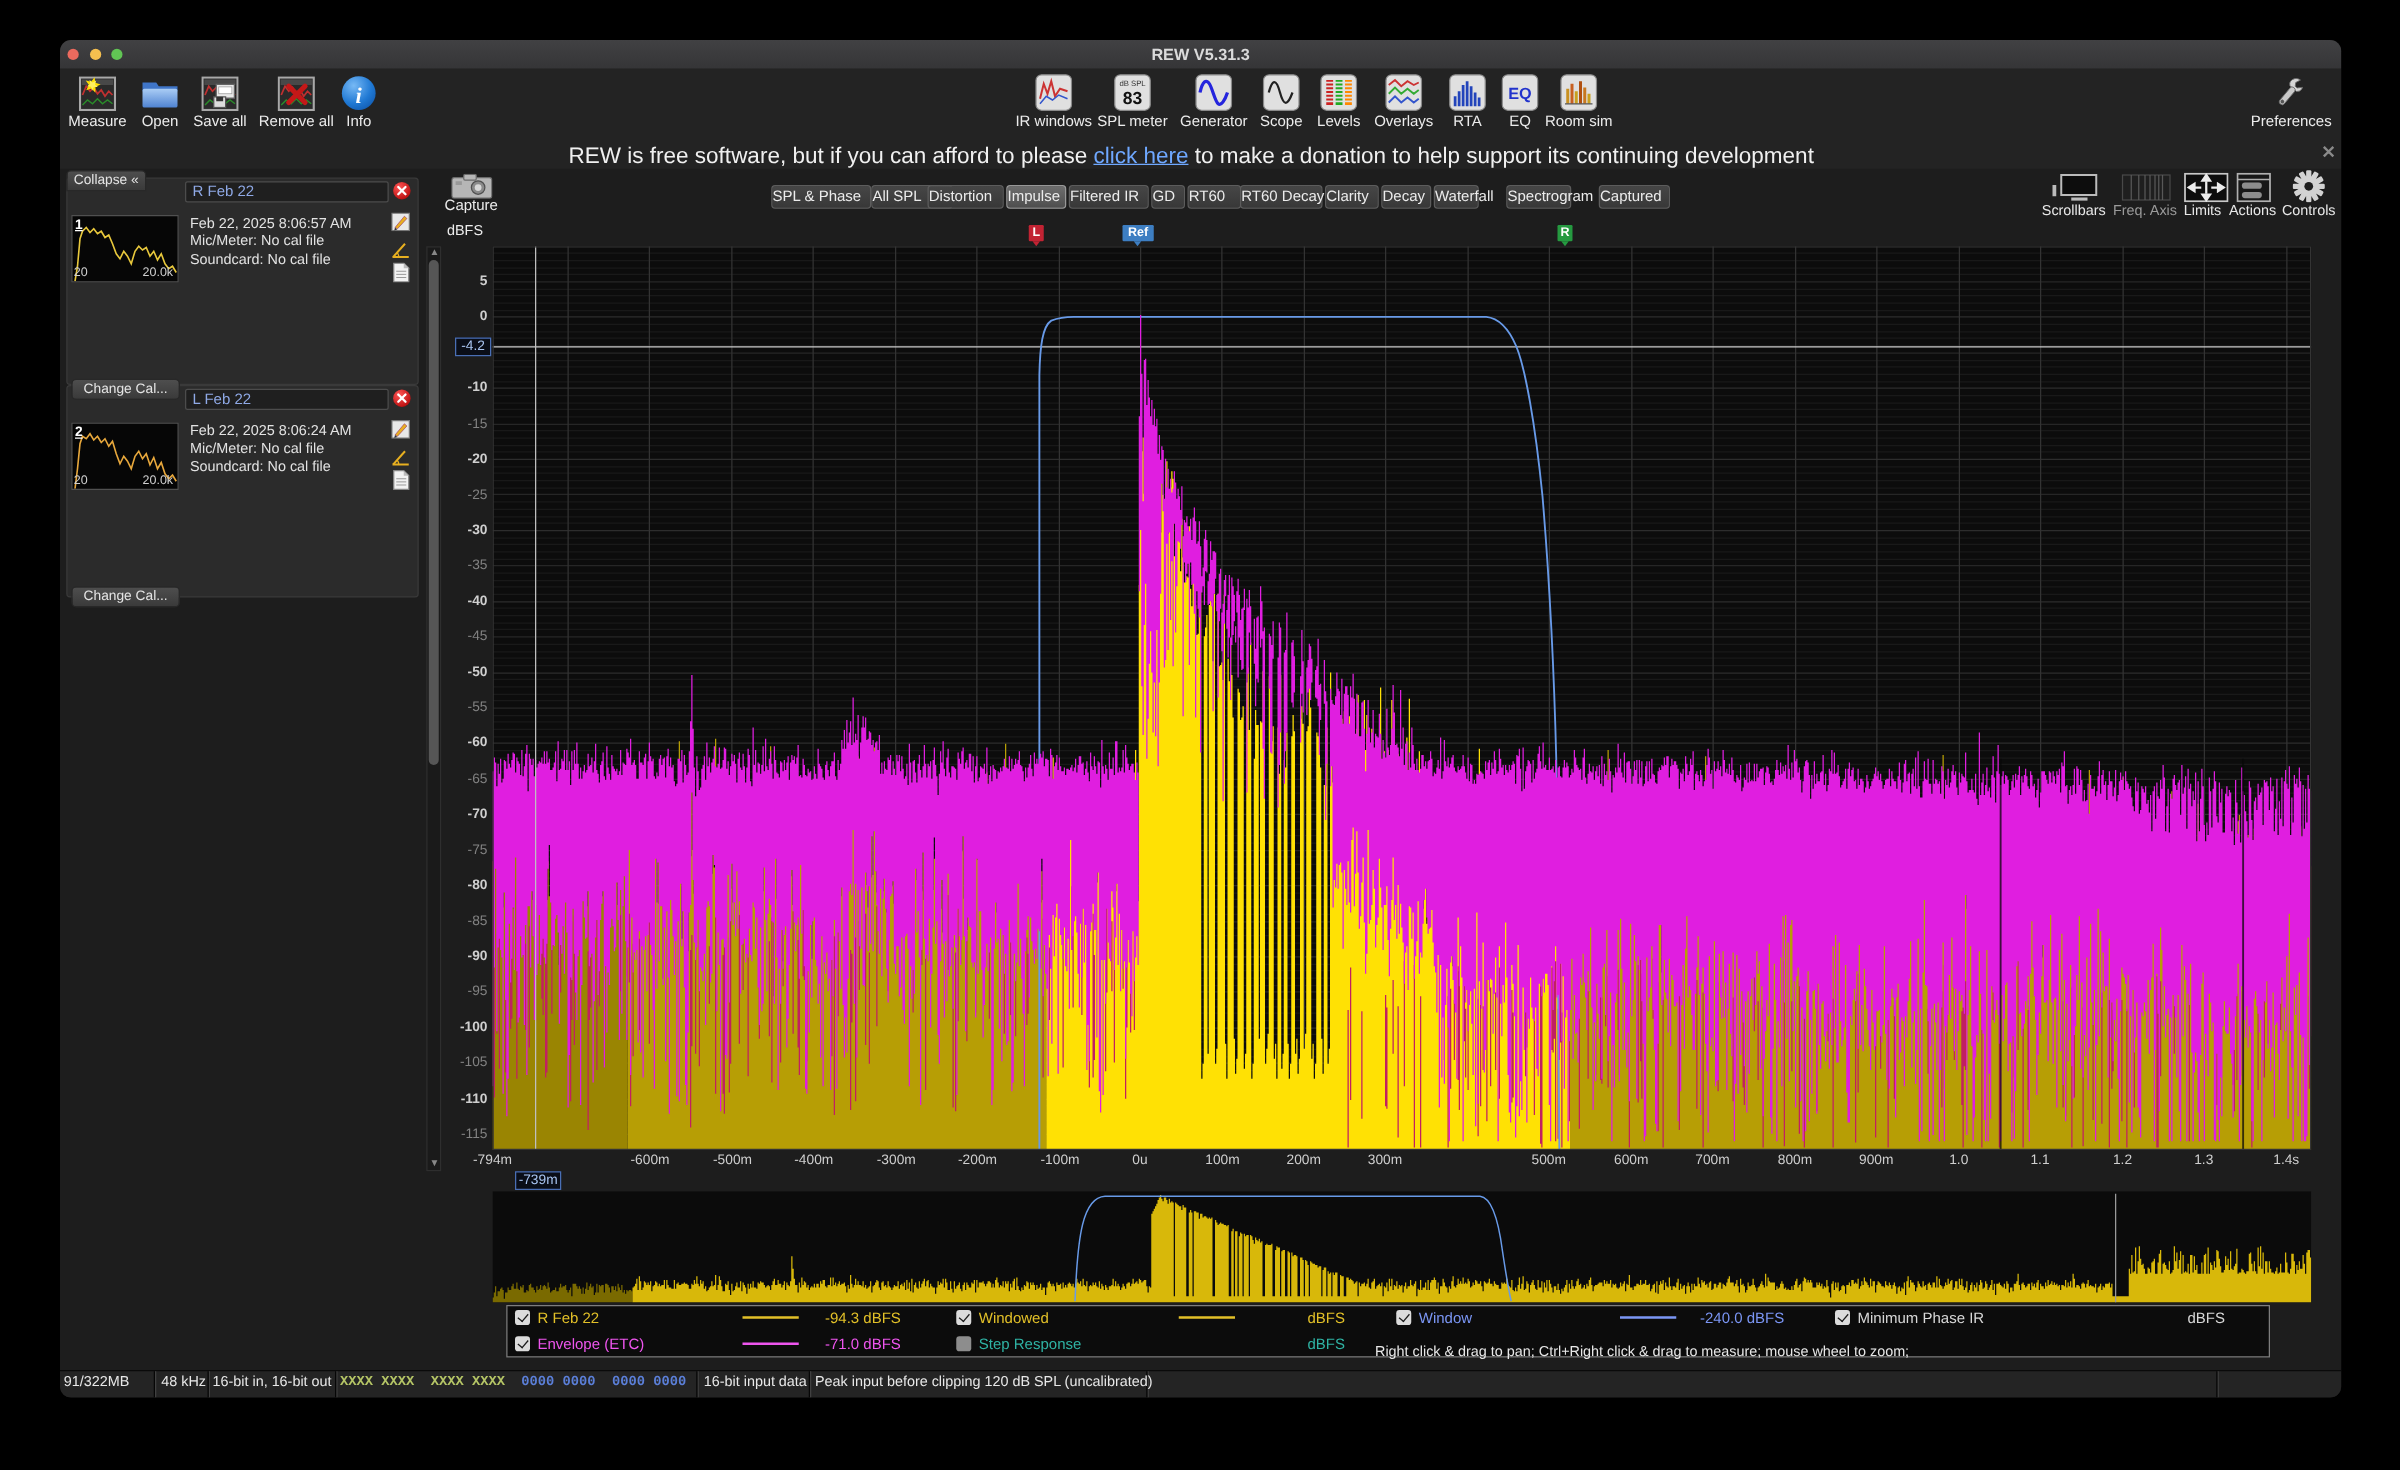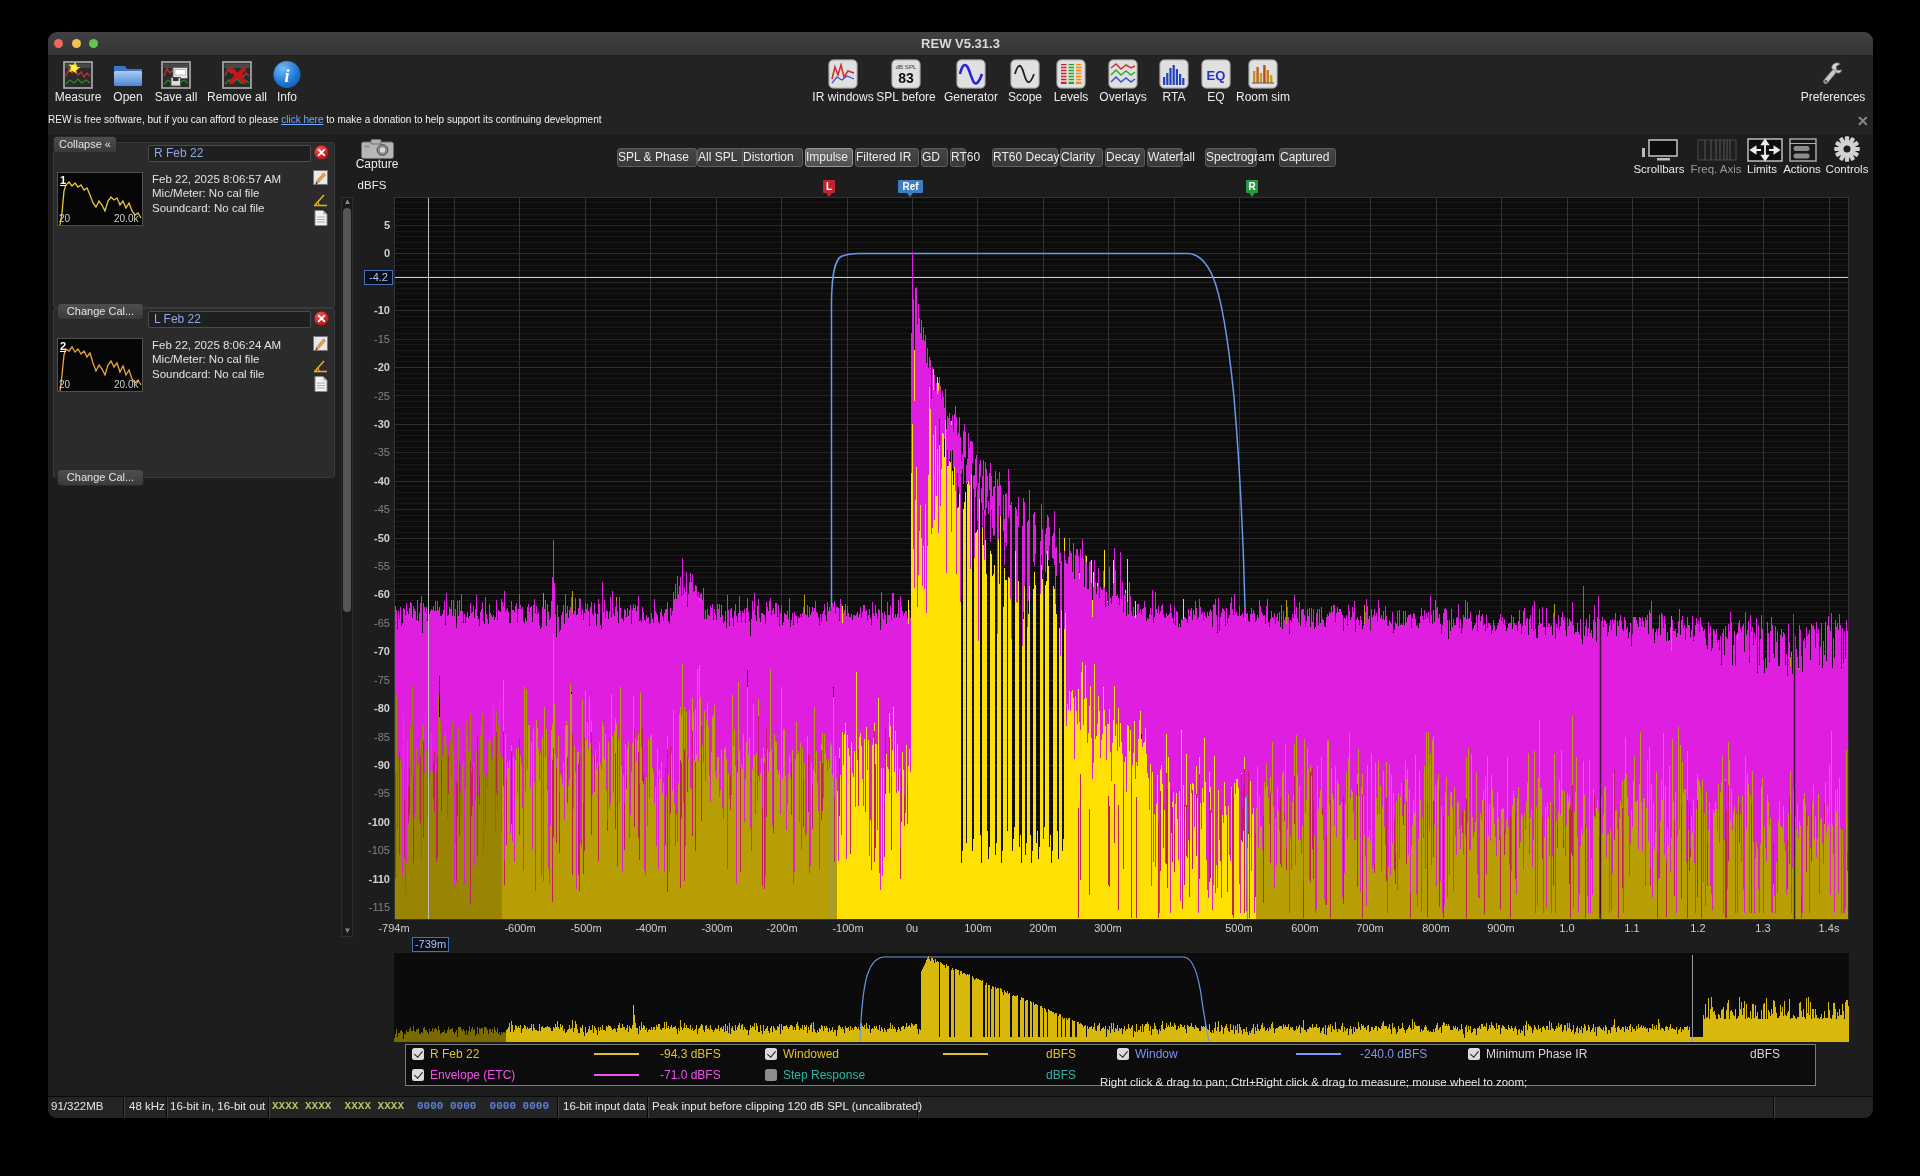--- a/index.html
+++ b/index.html
@@ -5,21 +5,21 @@
 *{box-sizing:border-box}
 body{font-family:"Liberation Sans",sans-serif}
 .abs{position:absolute}
 #win{position:absolute;left:48px;top:32px;width:1825px;height:1086px;background:#1d1d1d;border-radius:9px;overflow:hidden}
 #titlebar{position:absolute;left:0;top:0;width:100%;height:23px;background:linear-gradient(#414143,#353537)}
 .tl{position:absolute;top:7px;width:9px;height:9px;border-radius:50%}
 #title{position:absolute;top:4px;width:100%;text-align:center;font-size:13px;font-weight:bold;color:#dadada}
 #topbg{position:absolute;left:0;top:23px;width:100%;height:80px;background:#232323}
 .tlabel{position:absolute;font-size:12px;color:#ececec;text-align:center;transform:translateX(-50%);white-space:nowrap}
 .ticon{position:absolute;transform:translateX(-50%)}
-#donate{position:absolute;left:0;top:82px;width:1810px;font-size:10px;color:#f0f0f0}
+#donate{position:absolute;left:0;top:82px;width:1810px;text-align:center;font-size:18px;color:#f0f0f0}
 #donate a{color:#6fa8ff;text-decoration:underline}
 .tab{position:absolute;height:19px;border:1px solid #5c5c5c;border-radius:3px;background:linear-gradient(#464646,#383838);color:#ececec;font-size:12px;text-align:left;line-height:17px;white-space:nowrap}
 .tabsel{background:linear-gradient(#6e6e6e,#4e4e4e);border-color:#989898}
 .ylab{position:absolute;width:40px;text-align:right;font-size:11px;font-weight:bold;color:#cfcfcf;transform:translateY(-50%)}
 .dim{color:#828282;font-weight:normal}
 .xlab{position:absolute;font-size:11px;color:#cfcfcf;transform:translateX(-50%);white-space:nowrap}
 .curbox{position:absolute;background:#0a0e18;border:1px solid #4a6fb5;color:#a8c4f0;font-size:11px;text-align:center;line-height:13px}
 .flag{position:absolute;height:13px;color:#fff;font-size:10px;font-weight:bold;text-align:center;line-height:13px;border-radius:1px}
 .flag i{position:absolute;left:50%;top:13px;margin-left:-3.5px;border:3.5px solid transparent;border-top-width:4px}
 .cb{position:absolute;width:12px;height:12px;border-radius:2.5px;background:#dcdcdc;transform:translateY(-50%)}
@@ -162,21 +162,21 @@
         <rect x="5.0" y="12" width="2.4" height="12" fill="#c89020"></rect>
         <rect x="8.4" y="8" width="2.4" height="16" fill="#c86020"></rect>
         <rect x="11.8" y="14" width="2.4" height="10" fill="#c8a020"></rect>
         <rect x="15.2" y="6" width="2.4" height="18" fill="#b05010"></rect>
         <rect x="18.6" y="11" width="2.4" height="13" fill="#c87820"></rect>
         <rect x="22.0" y="16" width="2.4" height="8" fill="#c8a020"></rect>
         <line x1="4" y1="24" x2="26" y2="24" stroke="#555"></line>
       </g>
     </svg>
 <div class="tlabel" style="left:795px;top:58px">IR windows</div>
-<div class="tlabel" style="left:858px;top:58px">SPL before</div>
+<div class="tlabel" style="left:858px;top:58px">SPL meter</div>
 <div class="tlabel" style="left:923px;top:58px">Generator</div>
 <div class="tlabel" style="left:977px;top:58px">Scope</div>
 <div class="tlabel" style="left:1023px;top:58px">Levels</div>
 <div class="tlabel" style="left:1075px;top:58px">Overlays</div>
 <div class="tlabel" style="left:1126px;top:58px">RTA</div>
 <div class="tlabel" style="left:1168px;top:58px">EQ</div>
 <div class="tlabel" style="left:1215px;top:58px">Room sim</div>
 <svg class="ticon" style="left:1784px;top:26px" width="32" height="32" viewBox="0 0 32 32">
       <g transform="rotate(40 16 16)" fill="#d5d5d5" stroke="#6a6a6a" stroke-width="0.7">
         <path d="M16 3 a5.4 5.4 0 0 0 -5 7.4 l1.5 1.6 h7 l1.5 -1.6 a5.4 5.4 0 0 0 0.1 -4 l-3.1 3.1 h-2 l-1.6 -2.6 Z"></path>
@@ -186,21 +186,21 @@
     </svg>
 <div class="tlabel" style="left:1785px;top:58px">Preferences</div>
 <div id="donate">REW is free software, but if you can afford to please <a>click here</a> to make a donation to help support its continuing development</div>
 <div class="abs" style="left:1809px;top:81px;color:#8a8a8a;font-size:14px;font-weight:bold">✕</div>
 <div class="tab" style="left:569px;top:116px;width:80px">SPL &amp; Phase</div>
 <div class="tab" style="left:649px;top:116px;width:65px">All SPL</div>
 <div class="tab" style="left:694px;top:116px;width:61px">Distortion</div>
 <div class="tab tabsel" style="left:757px;top:116px;width:48px">Impulse</div>
 <div class="tab" style="left:807px;top:116px;width:64px">Filtered IR</div>
 <div class="tab" style="left:873px;top:116px;width:27px">GD</div>
-<div class="tab" style="left:902px;top:116px;width:16px">RT60</div>
+<div class="tab" style="left:902px;top:116px;width:43px">RT60</div>
 <div class="tab" style="left:944px;top:116px;width:66px">RT60 Decay</div>
 <div class="tab" style="left:1012px;top:116px;width:43px">Clarity</div>
 <div class="tab" style="left:1057px;top:116px;width:40px">Decay</div>
 <div class="tab" style="left:1099px;top:116px;width:36px">Waterfall</div>
 <div class="tab" style="left:1157px;top:116px;width:52px">Spectrogram</div>
 <div class="tab" style="left:1231px;top:116px;width:57px">Captured</div>
 <svg class="abs" style="left:1593px;top:106px" width="38" height="24" viewBox="0 0 38 24">
       <rect x="1" y="10" width="3" height="9" fill="#bbb"></rect>
       <rect x="8" y="2" width="28" height="16" fill="#0d0d0d" stroke="#bbb" stroke-width="1.6"></rect>
       <rect x="16" y="20" width="13" height="2.5" fill="#bbb"></rect>

